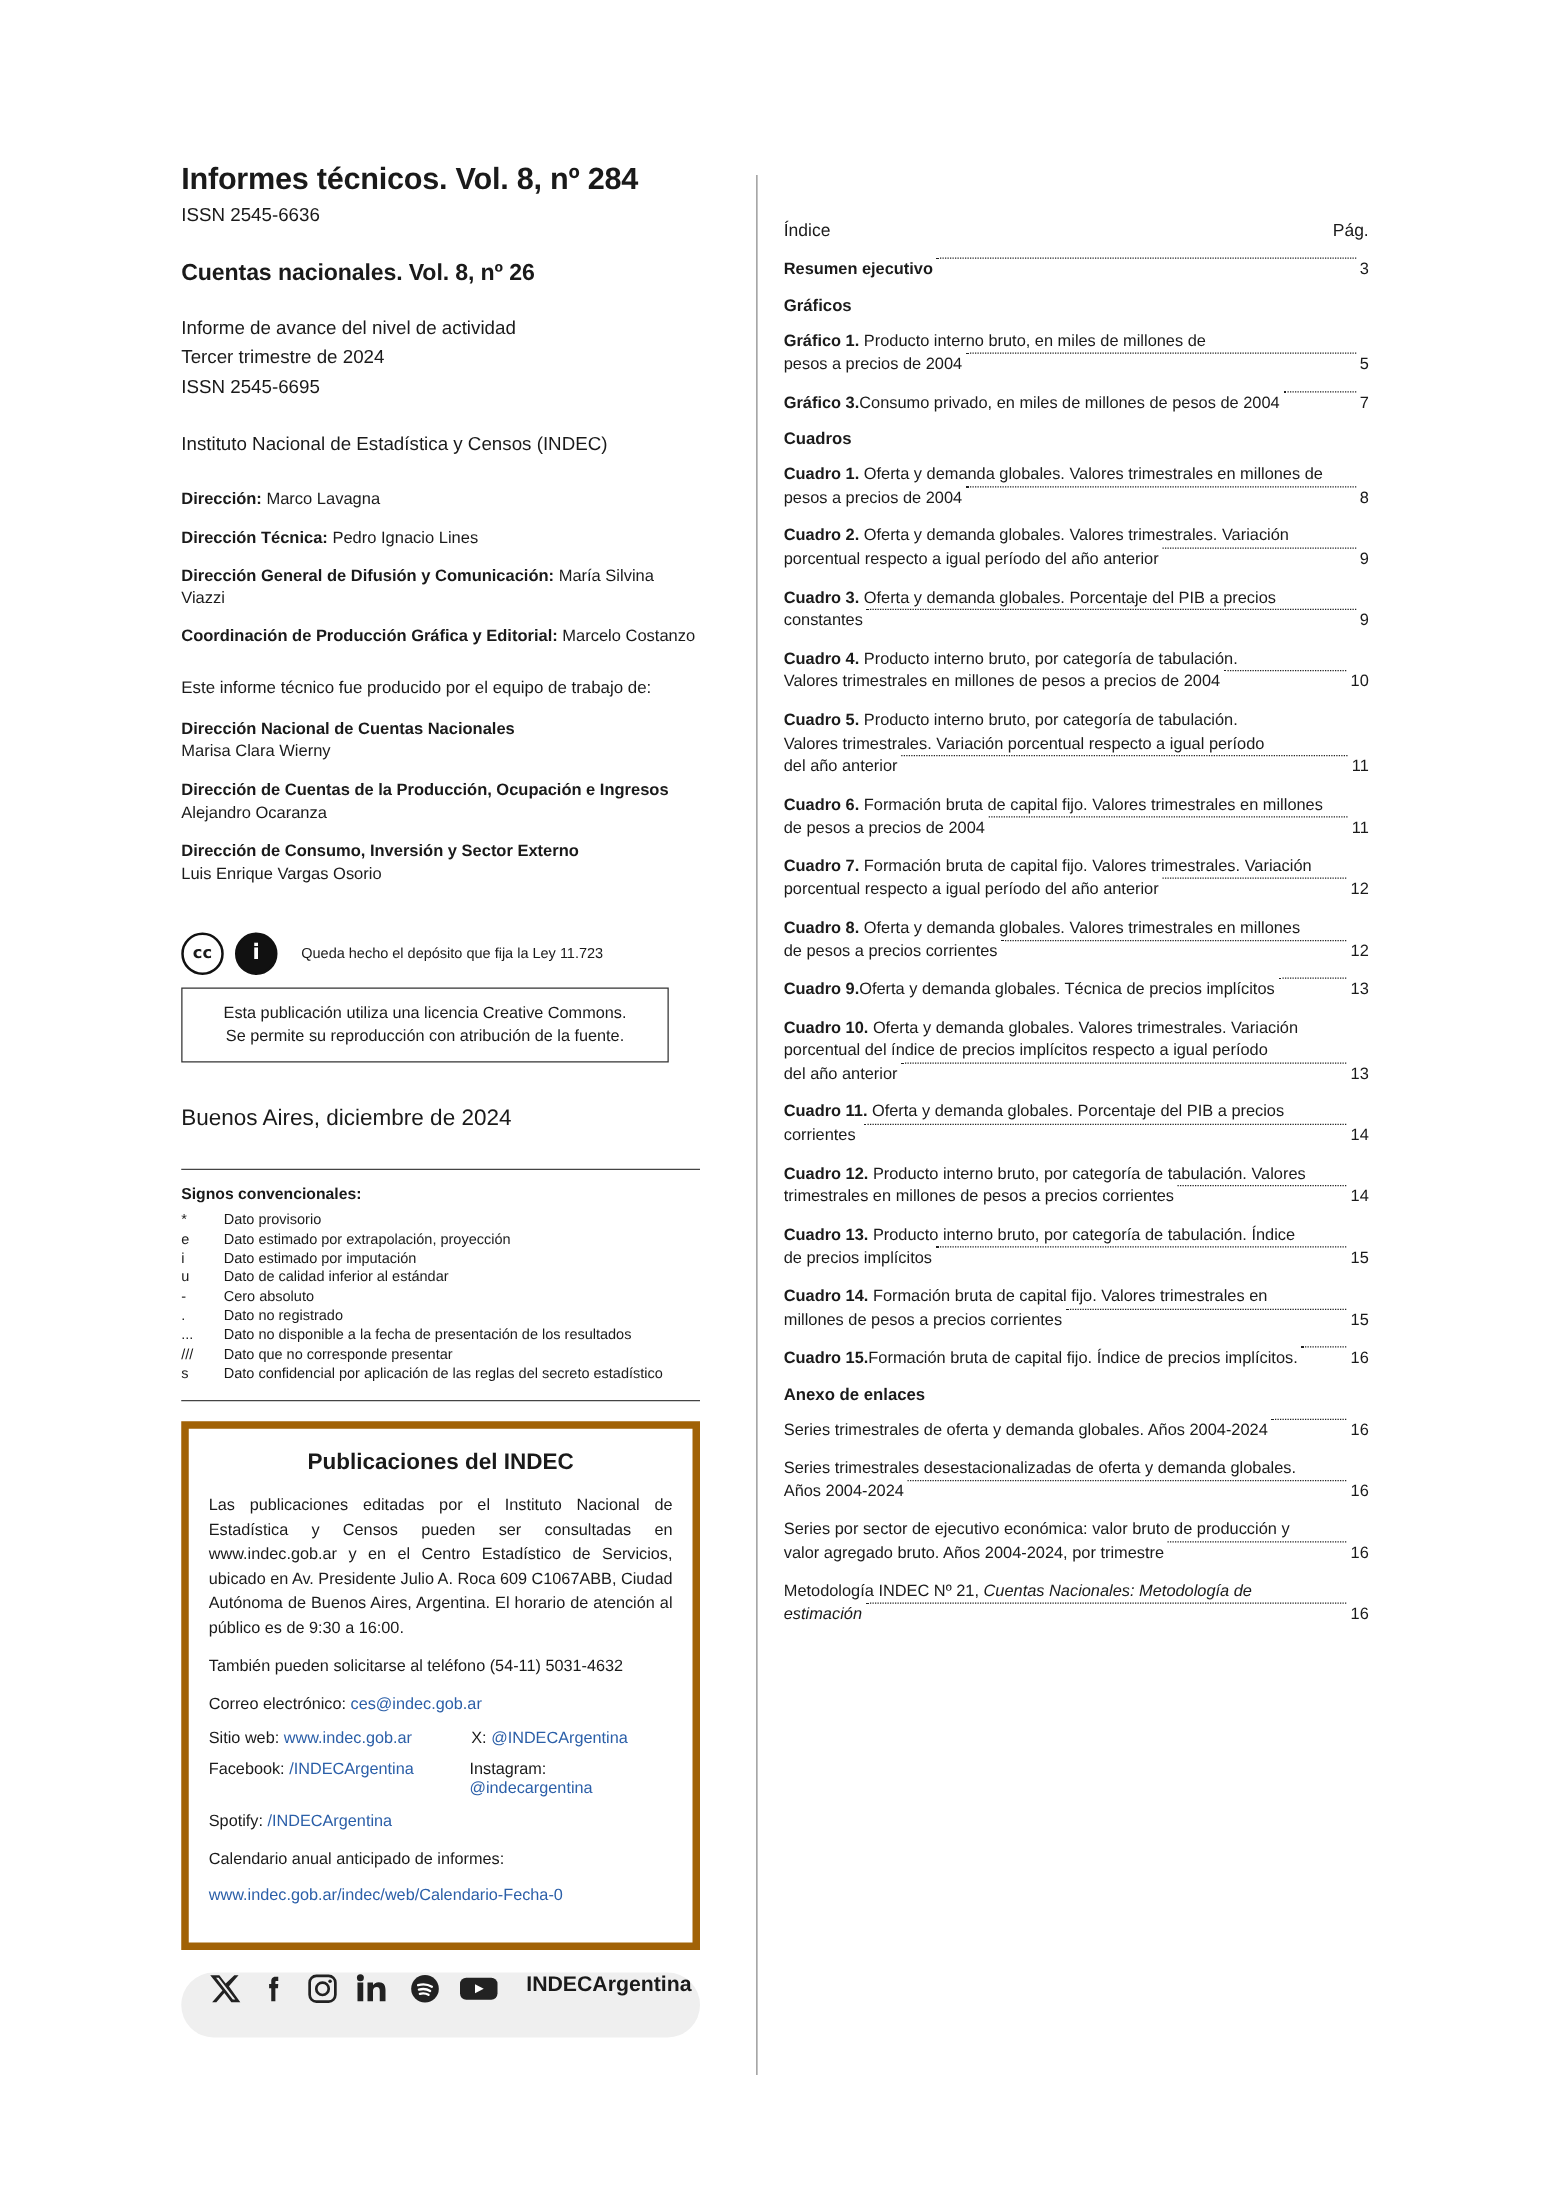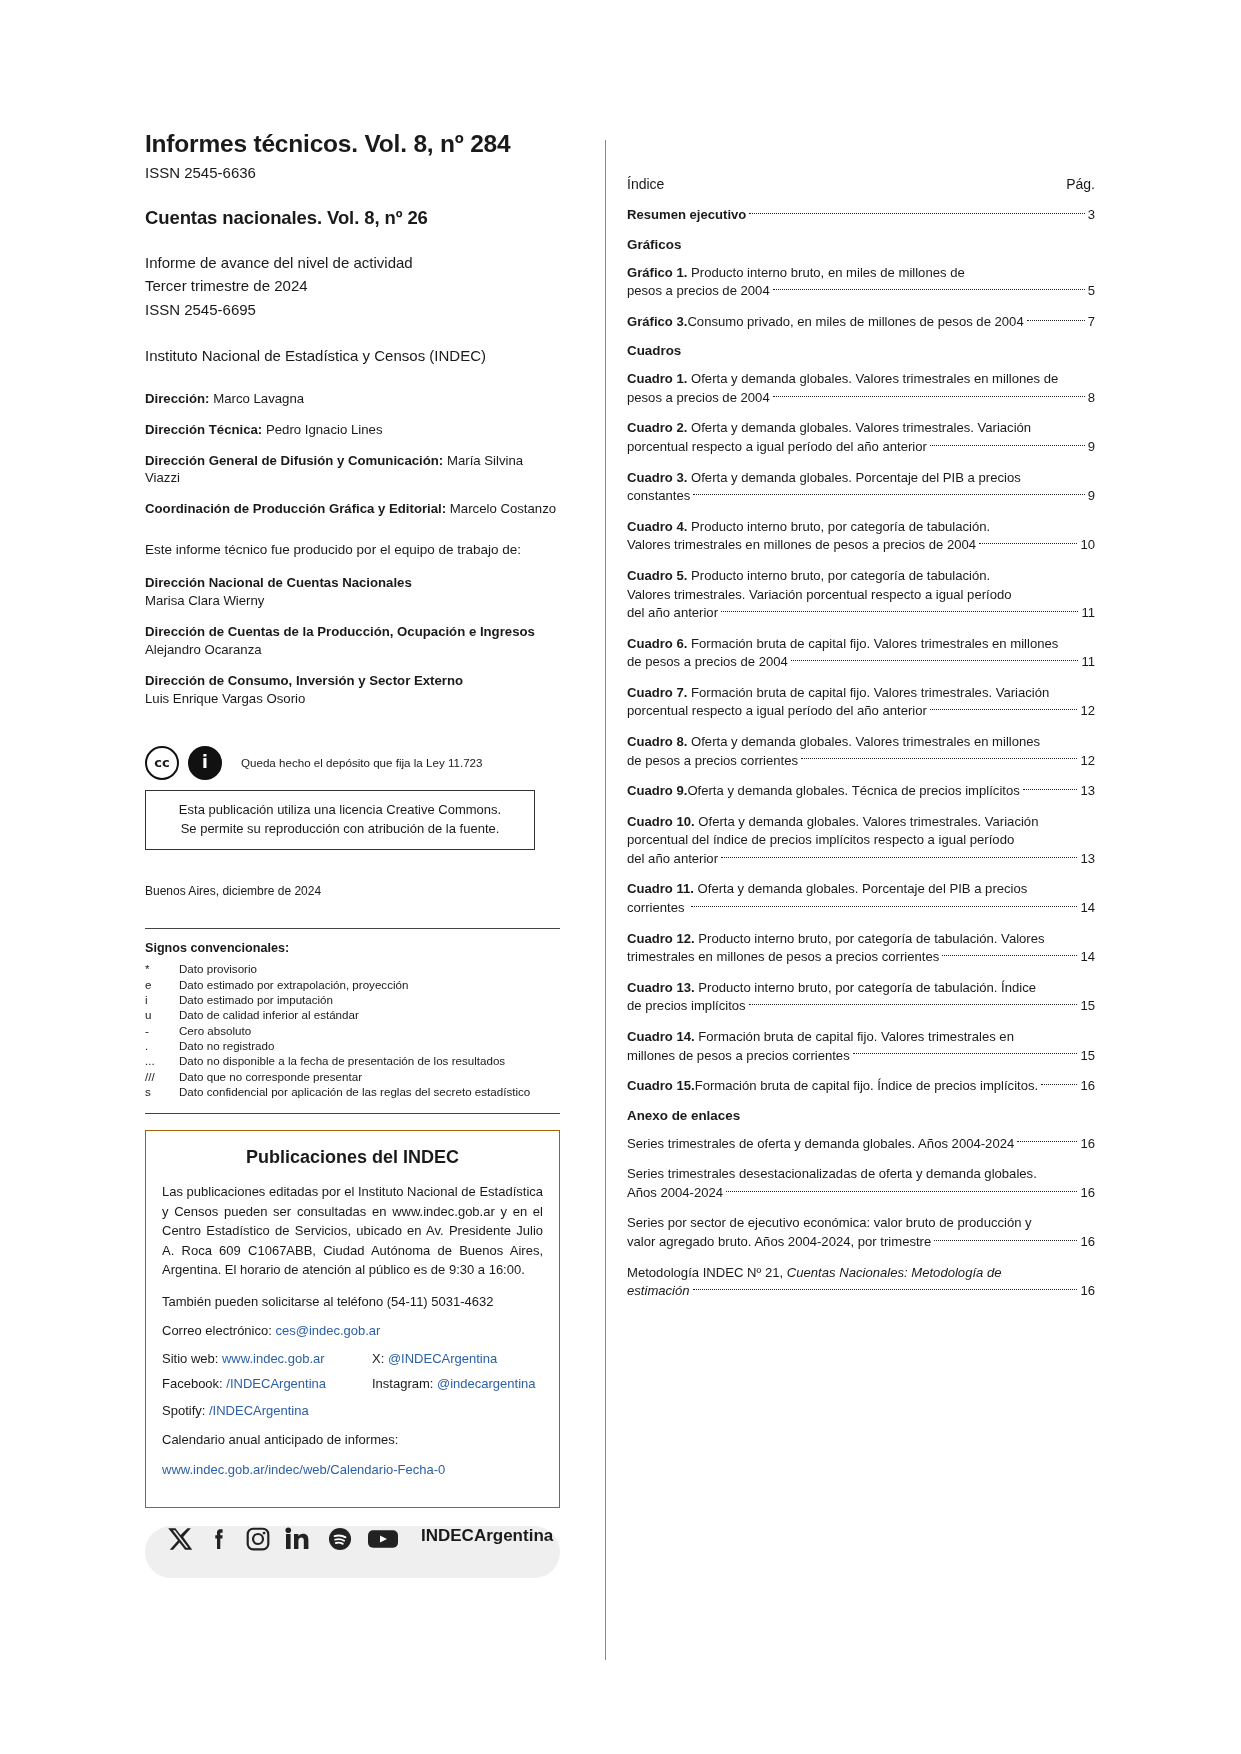--- a/index.html
+++ b/index.html
@@ -119,21 +119,21 @@
     border: 1px solid #333;
     padding: 9px 10px 10px 10px;
     width: 390px;
     box-sizing: border-box;
     text-align: center;
     font-size: 13px;
     line-height: 1.5;
   }
   .place-date {
     margin-top: 34px;
-    font-size: 12px;
+    font-size: 18px;
   }
   .hr-thin {
     margin-top: 30px;
     border-top: 1px solid #444;
     width: 415px;
   }
   .signos-title {
     font-size: 12.6px;
     font-weight: bold;
     margin: 12px 0 6px 0;
@@ -152,21 +152,21 @@
   }
   .hr-thin2 {
     margin-top: 14px;
     border-top: 1px solid #444;
     width: 415px;
   }
 
   
   .pub-box {
     margin-top: 16px;
-    border: 1px solid #a16207;
+    border: 6px solid #a16207;
     width: 415px;
     box-sizing: border-box;
     padding: 14px 16px 18px 16px;
   }
   .pub-title {
     text-align: center;
     font-size: 18px;
     font-weight: bold;
     margin: 2px 0 14px 0;
   }
@@ -225,21 +225,21 @@
   .idx-section {
     font-size: 13.4px;
     font-weight: bold;
     margin: 0 0 12px 0;
   }
   .ln {
     display: block;
   }
   .lastline {
     display: flex;
-    align-items: center;
+    align-items: flex-start;
     width: 100%;
   }
   .lastline .txt { white-space: pre; }
   .dots {
     flex: 1 1 auto;
     border-bottom: 1.4px dotted #222;
     margin: 0 3px 4px 3px;
     min-width: 6px;
   }
   .pg { white-space: nowrap; }

